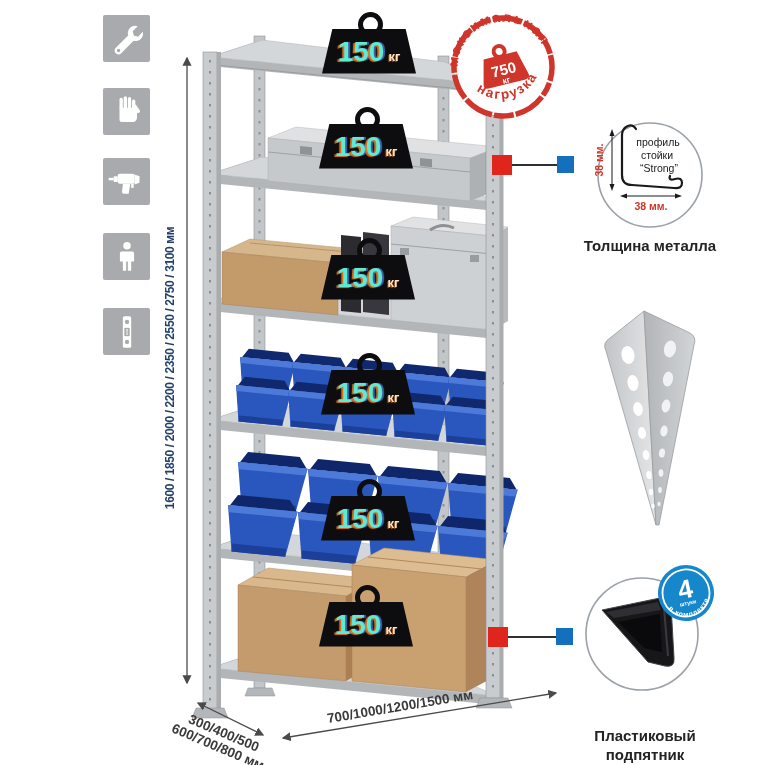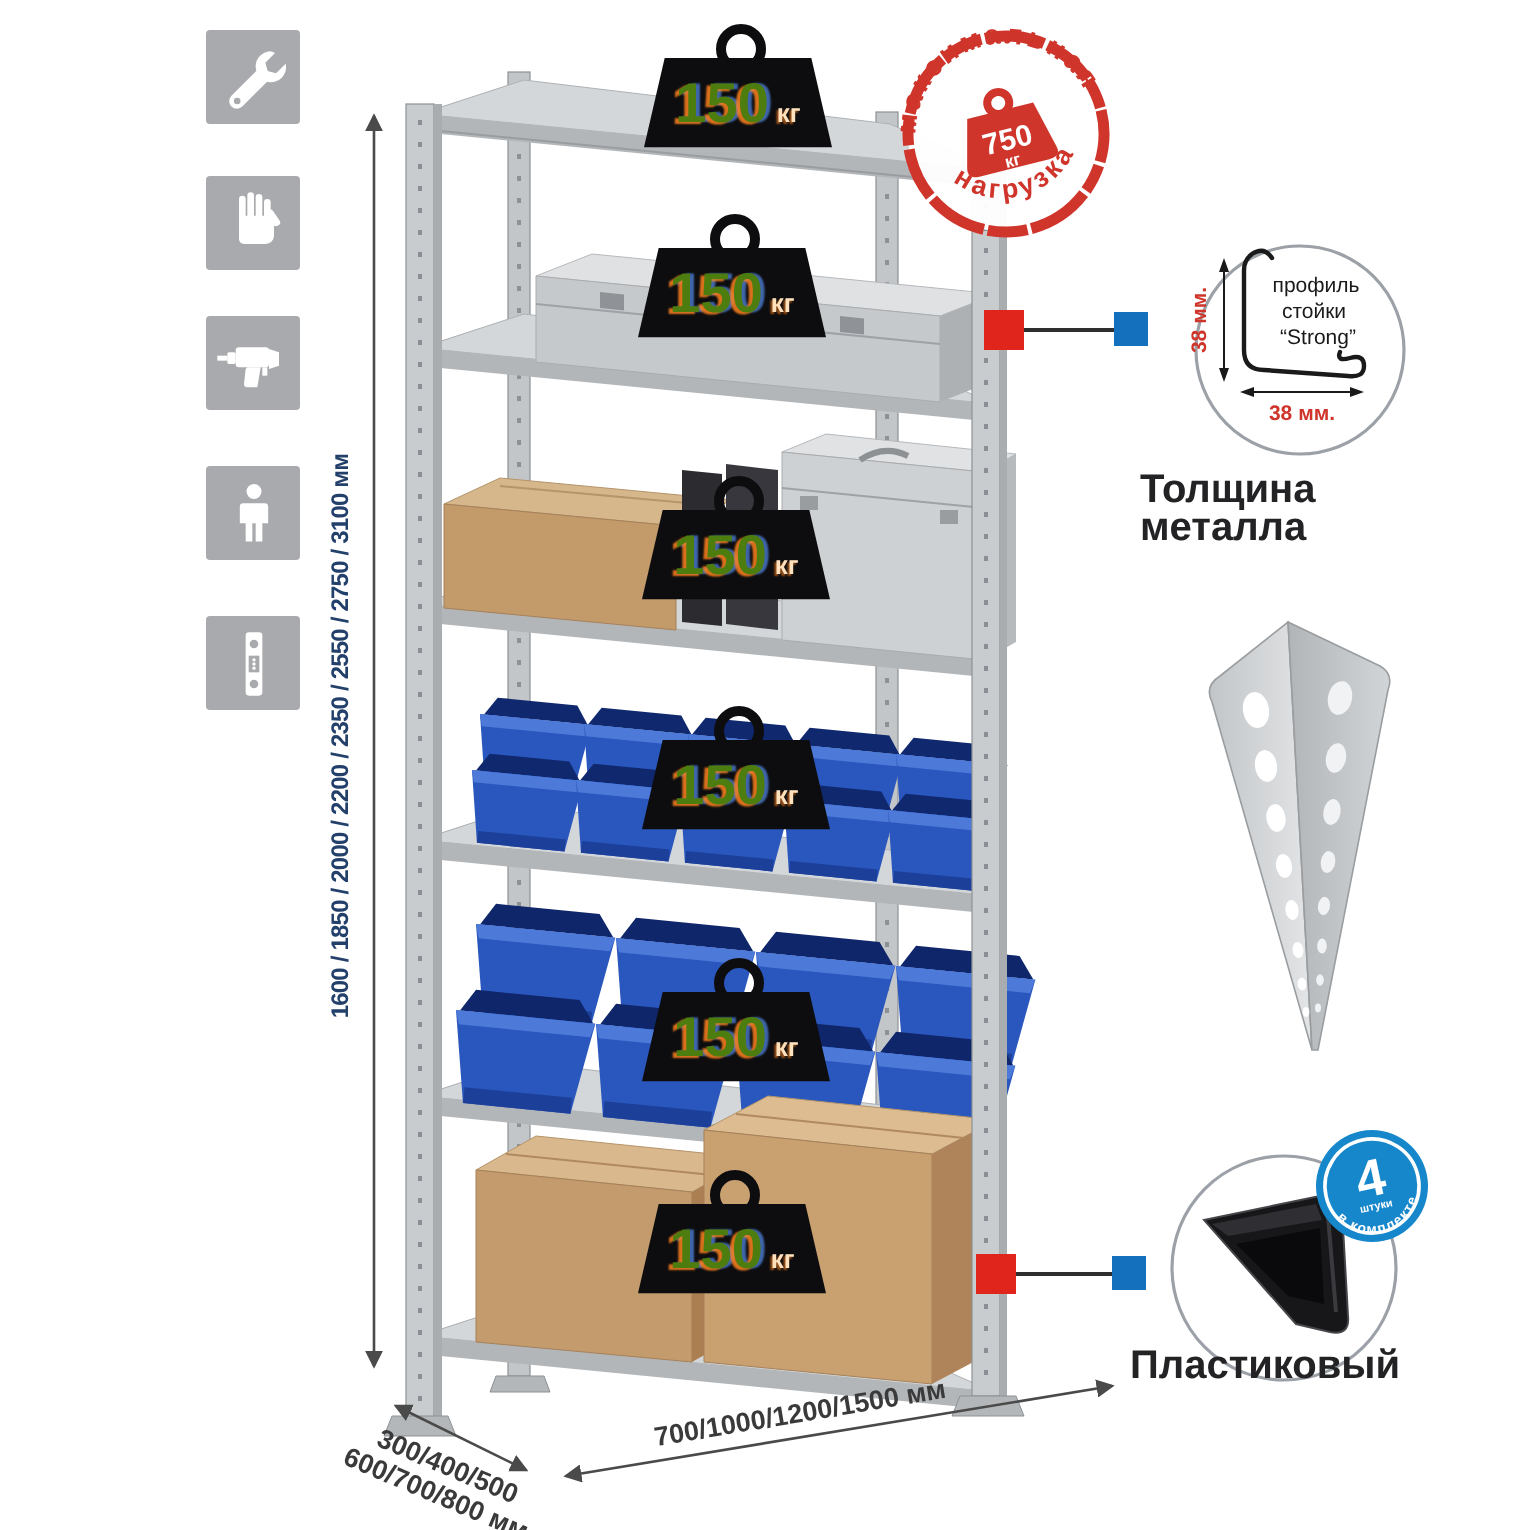--- a/index.html
+++ b/index.html
@@ -15,30 +15,30 @@
   .dlabel{position:absolute;left:146px;top:725px;width:150px;transform:rotate(23deg);
           font-size:13.5px;font-weight:bold;color:#3a3a3a;text-align:center;line-height:15px;white-space:nowrap;}
   .wlabel{position:absolute;left:300px;top:699px;width:200px;transform:rotate(-9.5deg);
           font-size:13.5px;font-weight:bold;color:#3a3a3a;text-align:center;white-space:nowrap;}
   
   .weight{position:absolute;width:96px;}
   .w-ring{width:15px;height:15px;border:5px solid #0d0d0f;border-radius:50%;margin:0 auto;background:transparent;}
   .w-body{margin-top:-8px;width:94px;height:46px;background:#0d0d0f;
           clip-path:polygon(11% 0,89% 0,100% 97%,0 97%);
           display:flex;align-items:center;justify-content:center;}
-  .w-num{font-size:28px;font-weight:bold;color:#4d7c0f;
+  .w-num{font-size:28px;font-weight:bold;color:#5eead4;
          text-shadow:-2px 1px 1px rgba(255,130,30,.85),2px 0 1px rgba(90,150,255,.65);}
   .w-unit{font-size:13px;font-weight:bold;color:#ffe2bd;margin-left:4px;margin-top:8px;
           text-shadow:-1px 1px 1px rgba(255,130,30,.6);}
   
   .sq-red{position:absolute;width:20px;height:20px;background:#e0251c;}
   .sq-blue{position:absolute;width:17px;height:17px;background:#1470bc;}
   .conn-line{position:absolute;height:2px;background:#2f2f2f;}
   
-  .caption{position:absolute;font-size:20px;font-weight:bold;color:#232325;line-height:19px;}
+  .caption{position:absolute;text-align:center;font-size:15px;font-weight:bold;color:#232325;line-height:19px;}
 </style>
 </head>
 <body>
 
 <div class="stage">
 
   <div class="icon-tile" style="top:15px">
     <svg width="40" height="40" viewBox="0 0 48 48">
       <path fill="#fff" d="M34 8a9 9 0 0 0-8.6 11.7L10.6 34.5a4.6 4.6 0 1 0 6.5 6.5l14.8-14.8A9 9 0 0 0 43 15.4l-5.8 5.8-5-1.4-1.4-5L36.6 9A9 9 0 0 0 34 8z"></path>
       <circle cx="13.9" cy="37.8" r="2" fill="#a8aaad"></circle>
@@ -393,17 +393,18 @@
       <circle cx="31" cy="31" r="23.5" fill="none" stroke="#ffffff" stroke-width="1.8"></circle>
       <text x="31" y="36" text-anchor="middle" font-size="26" font-weight="bold" fill="#ffffff">4</text>
       <text x="31" y="43" text-anchor="middle" font-size="5.5" font-weight="bold" fill="#ffffff">штуки</text>
       <path id="bArc" d="M8,37 A23.5,23.5 0 0 0 54,35" fill="none"></path>
       <text font-size="7" font-weight="bold" letter-spacing="0.8" fill="#ffffff">
         <textPath href="#bArc" startOffset="50%" text-anchor="middle">в комплекте</textPath>
       </text>
     </g>
   </svg>
 
-  <div class="caption" style="left:565px;top:674px;width:160px">
+  <div class="caption" style="left:565px;top:726px;width:160px">
     <div>Пластиковый</div>
+    <div>подпятник</div>
   </div>
 
 </div>
 
 </body></html>

